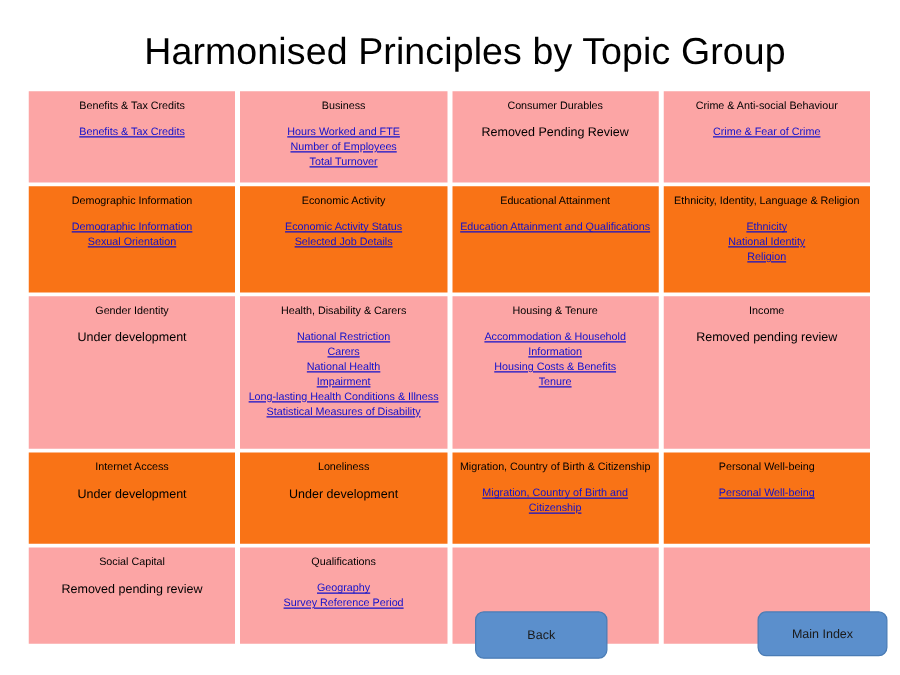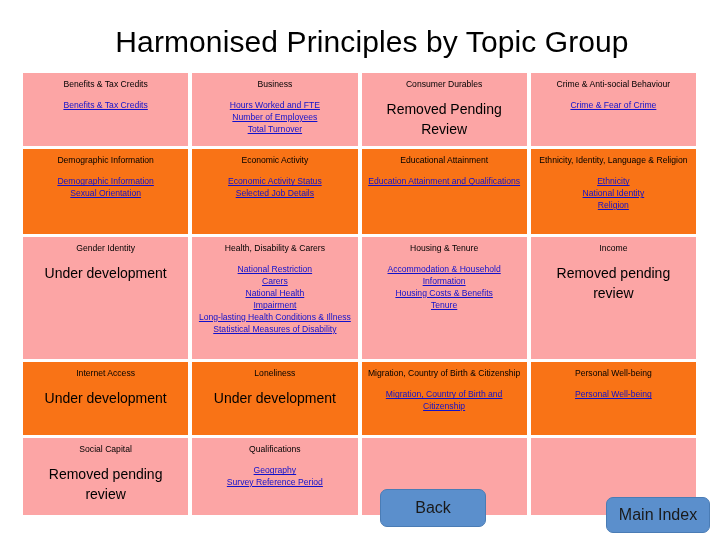--- a/index.html
+++ b/index.html
@@ -70,21 +70,21 @@
     padding: 0 2px;
   }
 
   .cell-links a {
     color: #1111cc;
     text-decoration: underline;
     display: block;
   }
 
   .cell-note {
-    font-size: 14px;
+    font-size: 10px;
     color: #000000;
     line-height: 1.38;
     padding: 0 2px;
   }
 
   
   tr.r1 td { height: 61px; }
   tr.r2 td { height: 73px; }
   tr.r3 td { height: 110px; margin-left: 8px; }
   tr.r4 td { height: 61px; }
@@ -97,40 +97,39 @@
     width: 720px;
     height: 46px;
   }
 
   .btn {
     position: absolute;
     background: #5b8fcc;
     border: 1px solid #4a7cb5;
     border-radius: 7px;
     color: #1a1a1a;
-    font-size: 16px;
+    font-size: 10px;
     display: flex;
     align-items: center;
     justify-content: center;
     box-sizing: border-box;
   }
 
   .btn-back {
     left: 380px;
     top: 2px;
     width: 106px;
     height: 38px;
   }
 
   .btn-main-index {
     left: 606px;
     top: 2px;
     width: 104px;
     height: 36px;
-    margin-top: 8px;
   }
 </style>
 </head>
 <body>
 
 <div class="slide">
 
   <div class="page-title">Harmonised Principles by Topic Group</div>
 
   <table class="grid">

